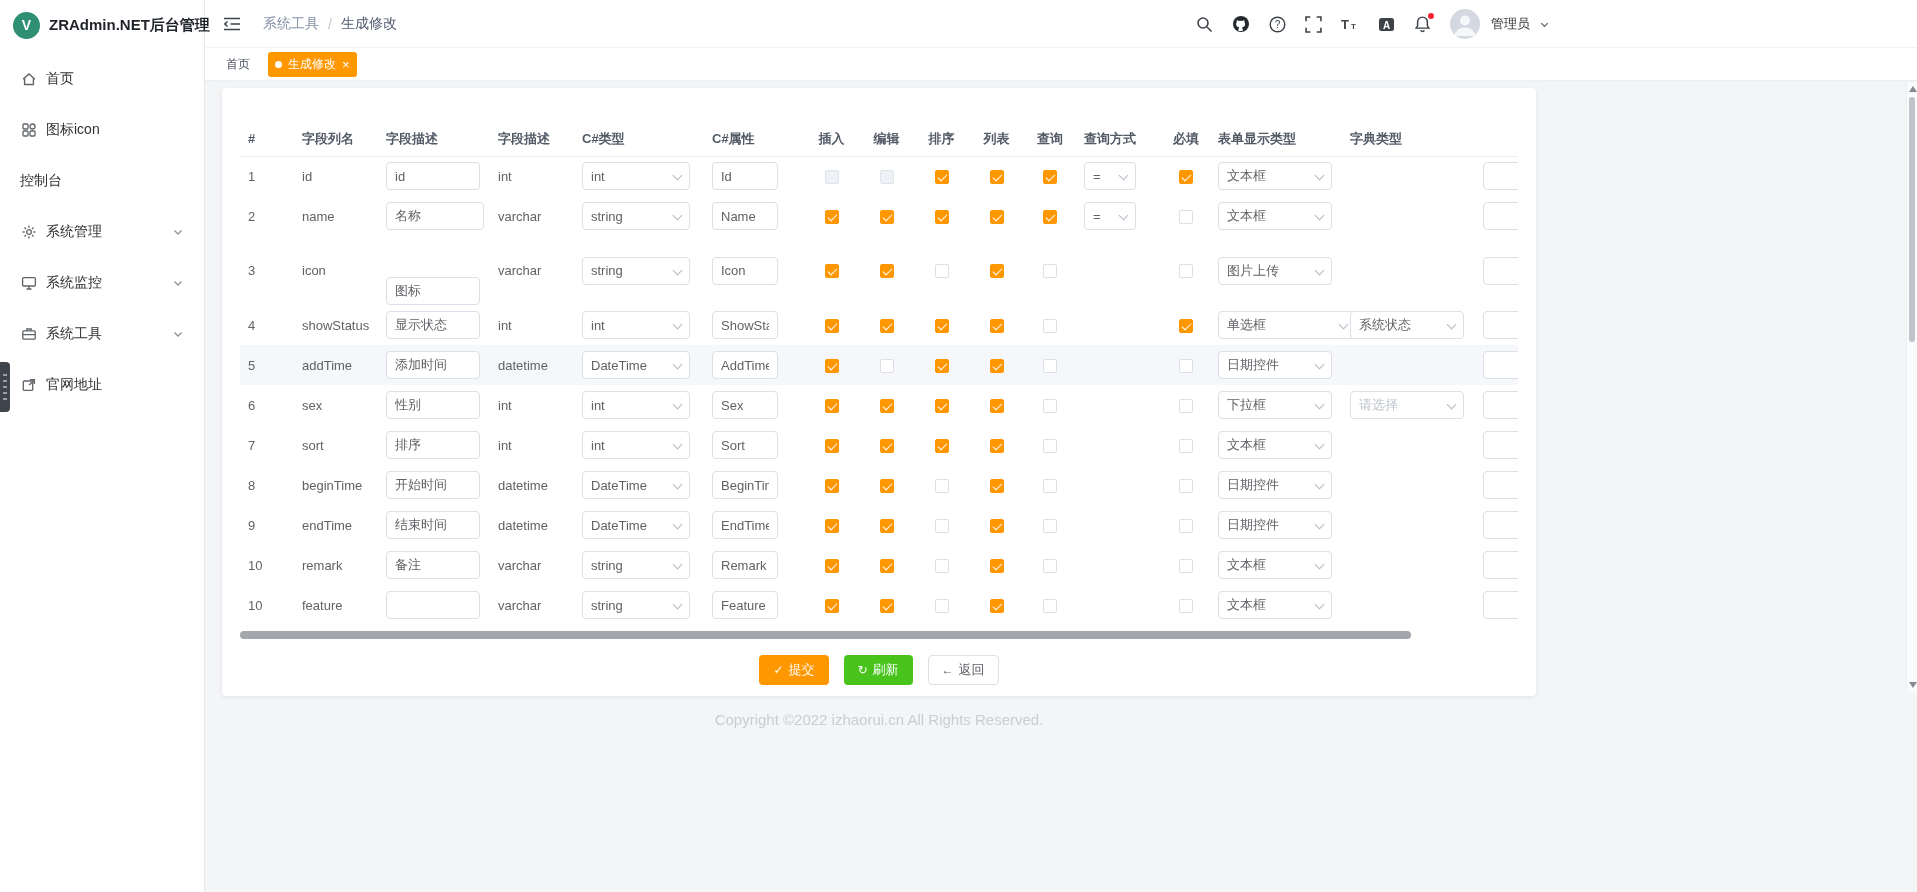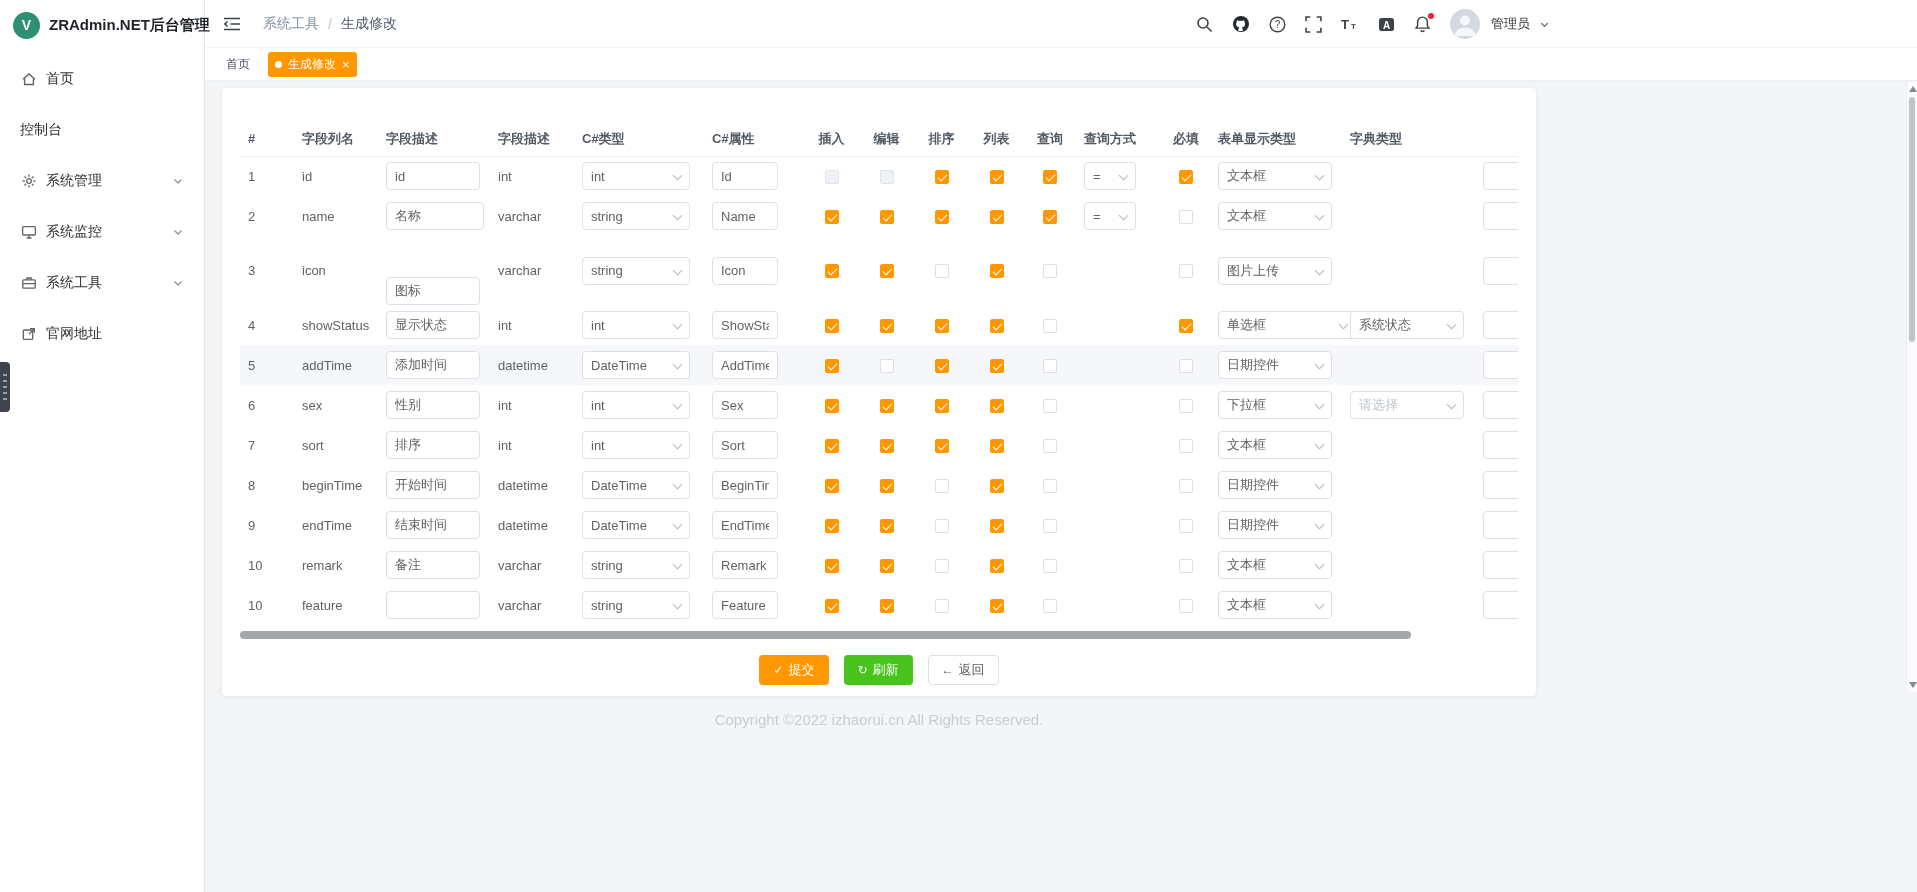--- a/index.html
+++ b/index.html
@@ -99,20 +99,31 @@
     </div>
     <nav class="menu">
         <div class="menu-item">
           <span class="mi-icon">
             <svg width="16" height="16" viewBox="0 0 16 16" fill="none" stroke="currentColor" stroke-width="1.4">
               <path d="M2 8.3 8 3l6 5.3"></path>
               <path d="M3.6 7.4v6.1h8.8V7.4"></path>
             </svg>
           </span>
           <span class="mi-label">首页</span>
+        </div>
+        <div class="menu-item">
+          <span class="mi-icon">
+            <svg width="16" height="16" viewBox="0 0 16 16" fill="none" stroke="currentColor" stroke-width="1.3">
+              <rect x="2" y="2" width="5" height="5" rx="1"></rect>
+              <rect x="9" y="2" width="5" height="5" rx="2.5"></rect>
+              <rect x="2" y="9" width="5" height="5" rx="1"></rect>
+              <rect x="9" y="9" width="5" height="5" rx="1"></rect>
+            </svg>
+          </span>
+          <span class="mi-label">图标icon</span>
         </div>
         <div class="menu-item">
           <span class="mi-label">控制台</span>
         </div>
         <div class="menu-item">
           <span class="mi-icon">
             <svg width="16" height="16" viewBox="0 0 16 16" stroke="currentColor" stroke-width="1.3" fill="none">
               <circle cx="8" cy="8" r="2.3"></circle>
               <path d="M8 1.6v2.1M8 12.3v2.1M1.6 8h2.1M12.3 8h2.1M3.5 3.5l1.5 1.5M11 11l1.5 1.5M12.5 3.5 11 5M5 11l-1.5 1.5"></path>
             </svg>

